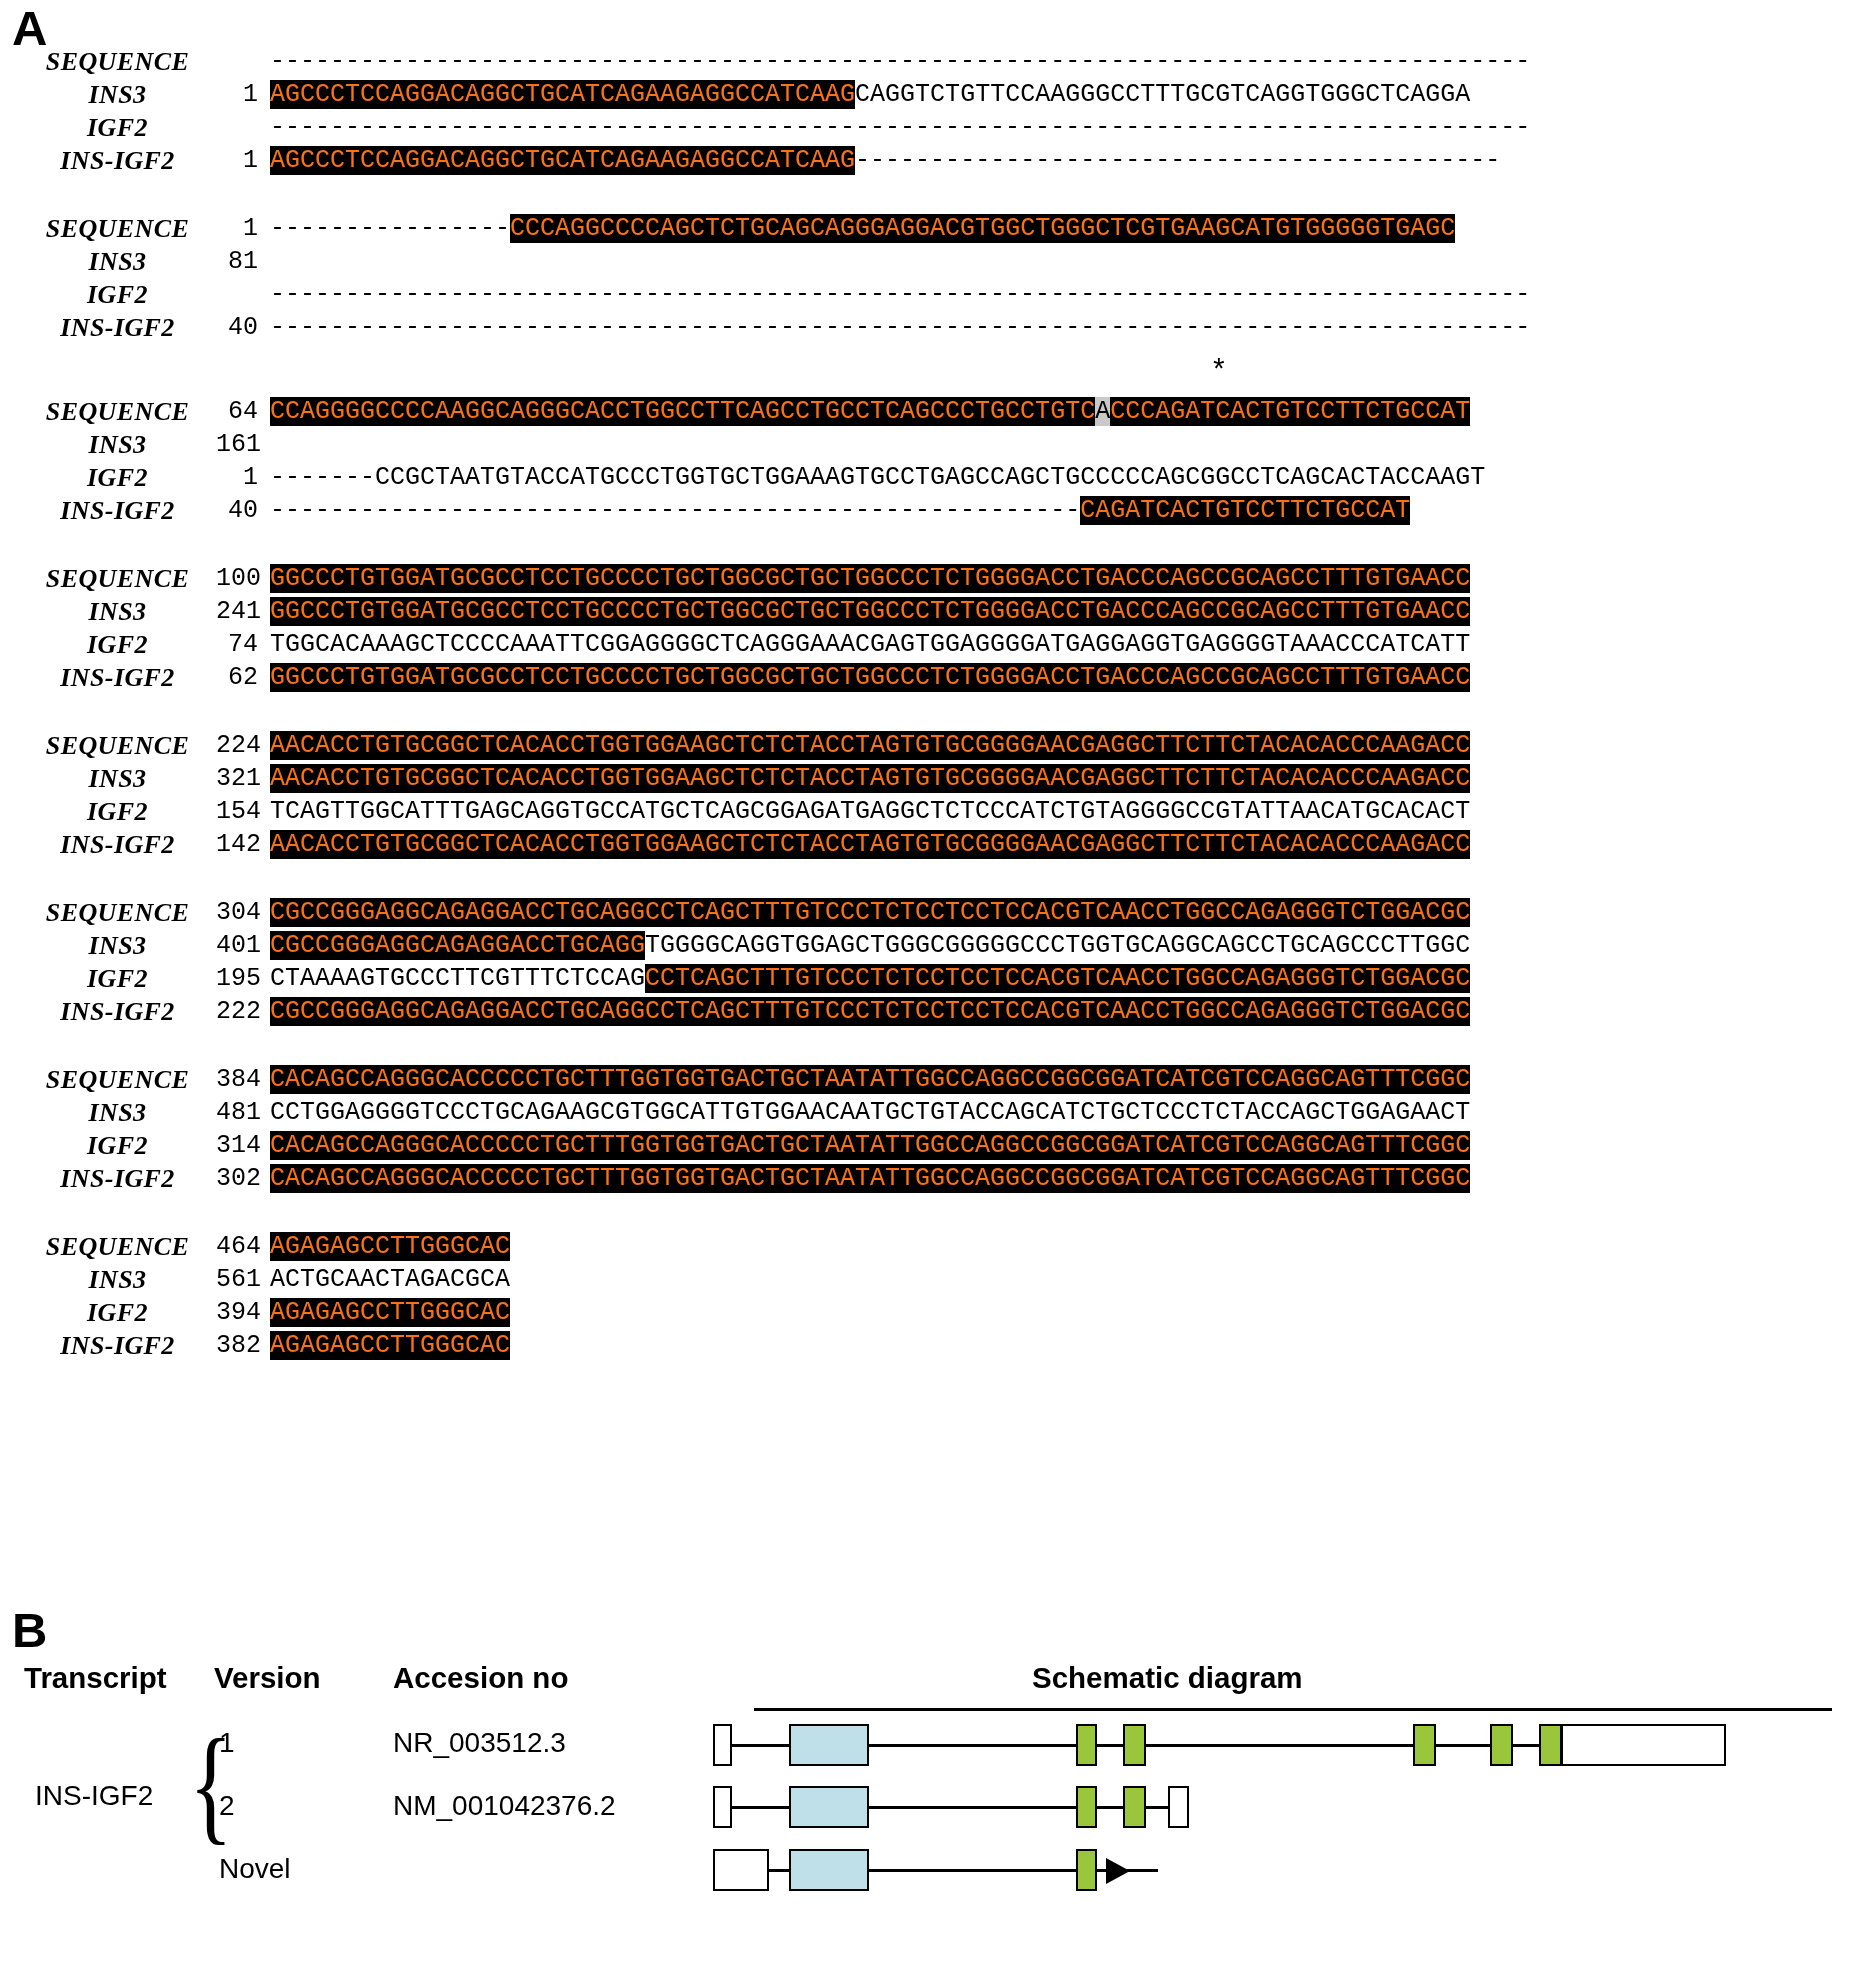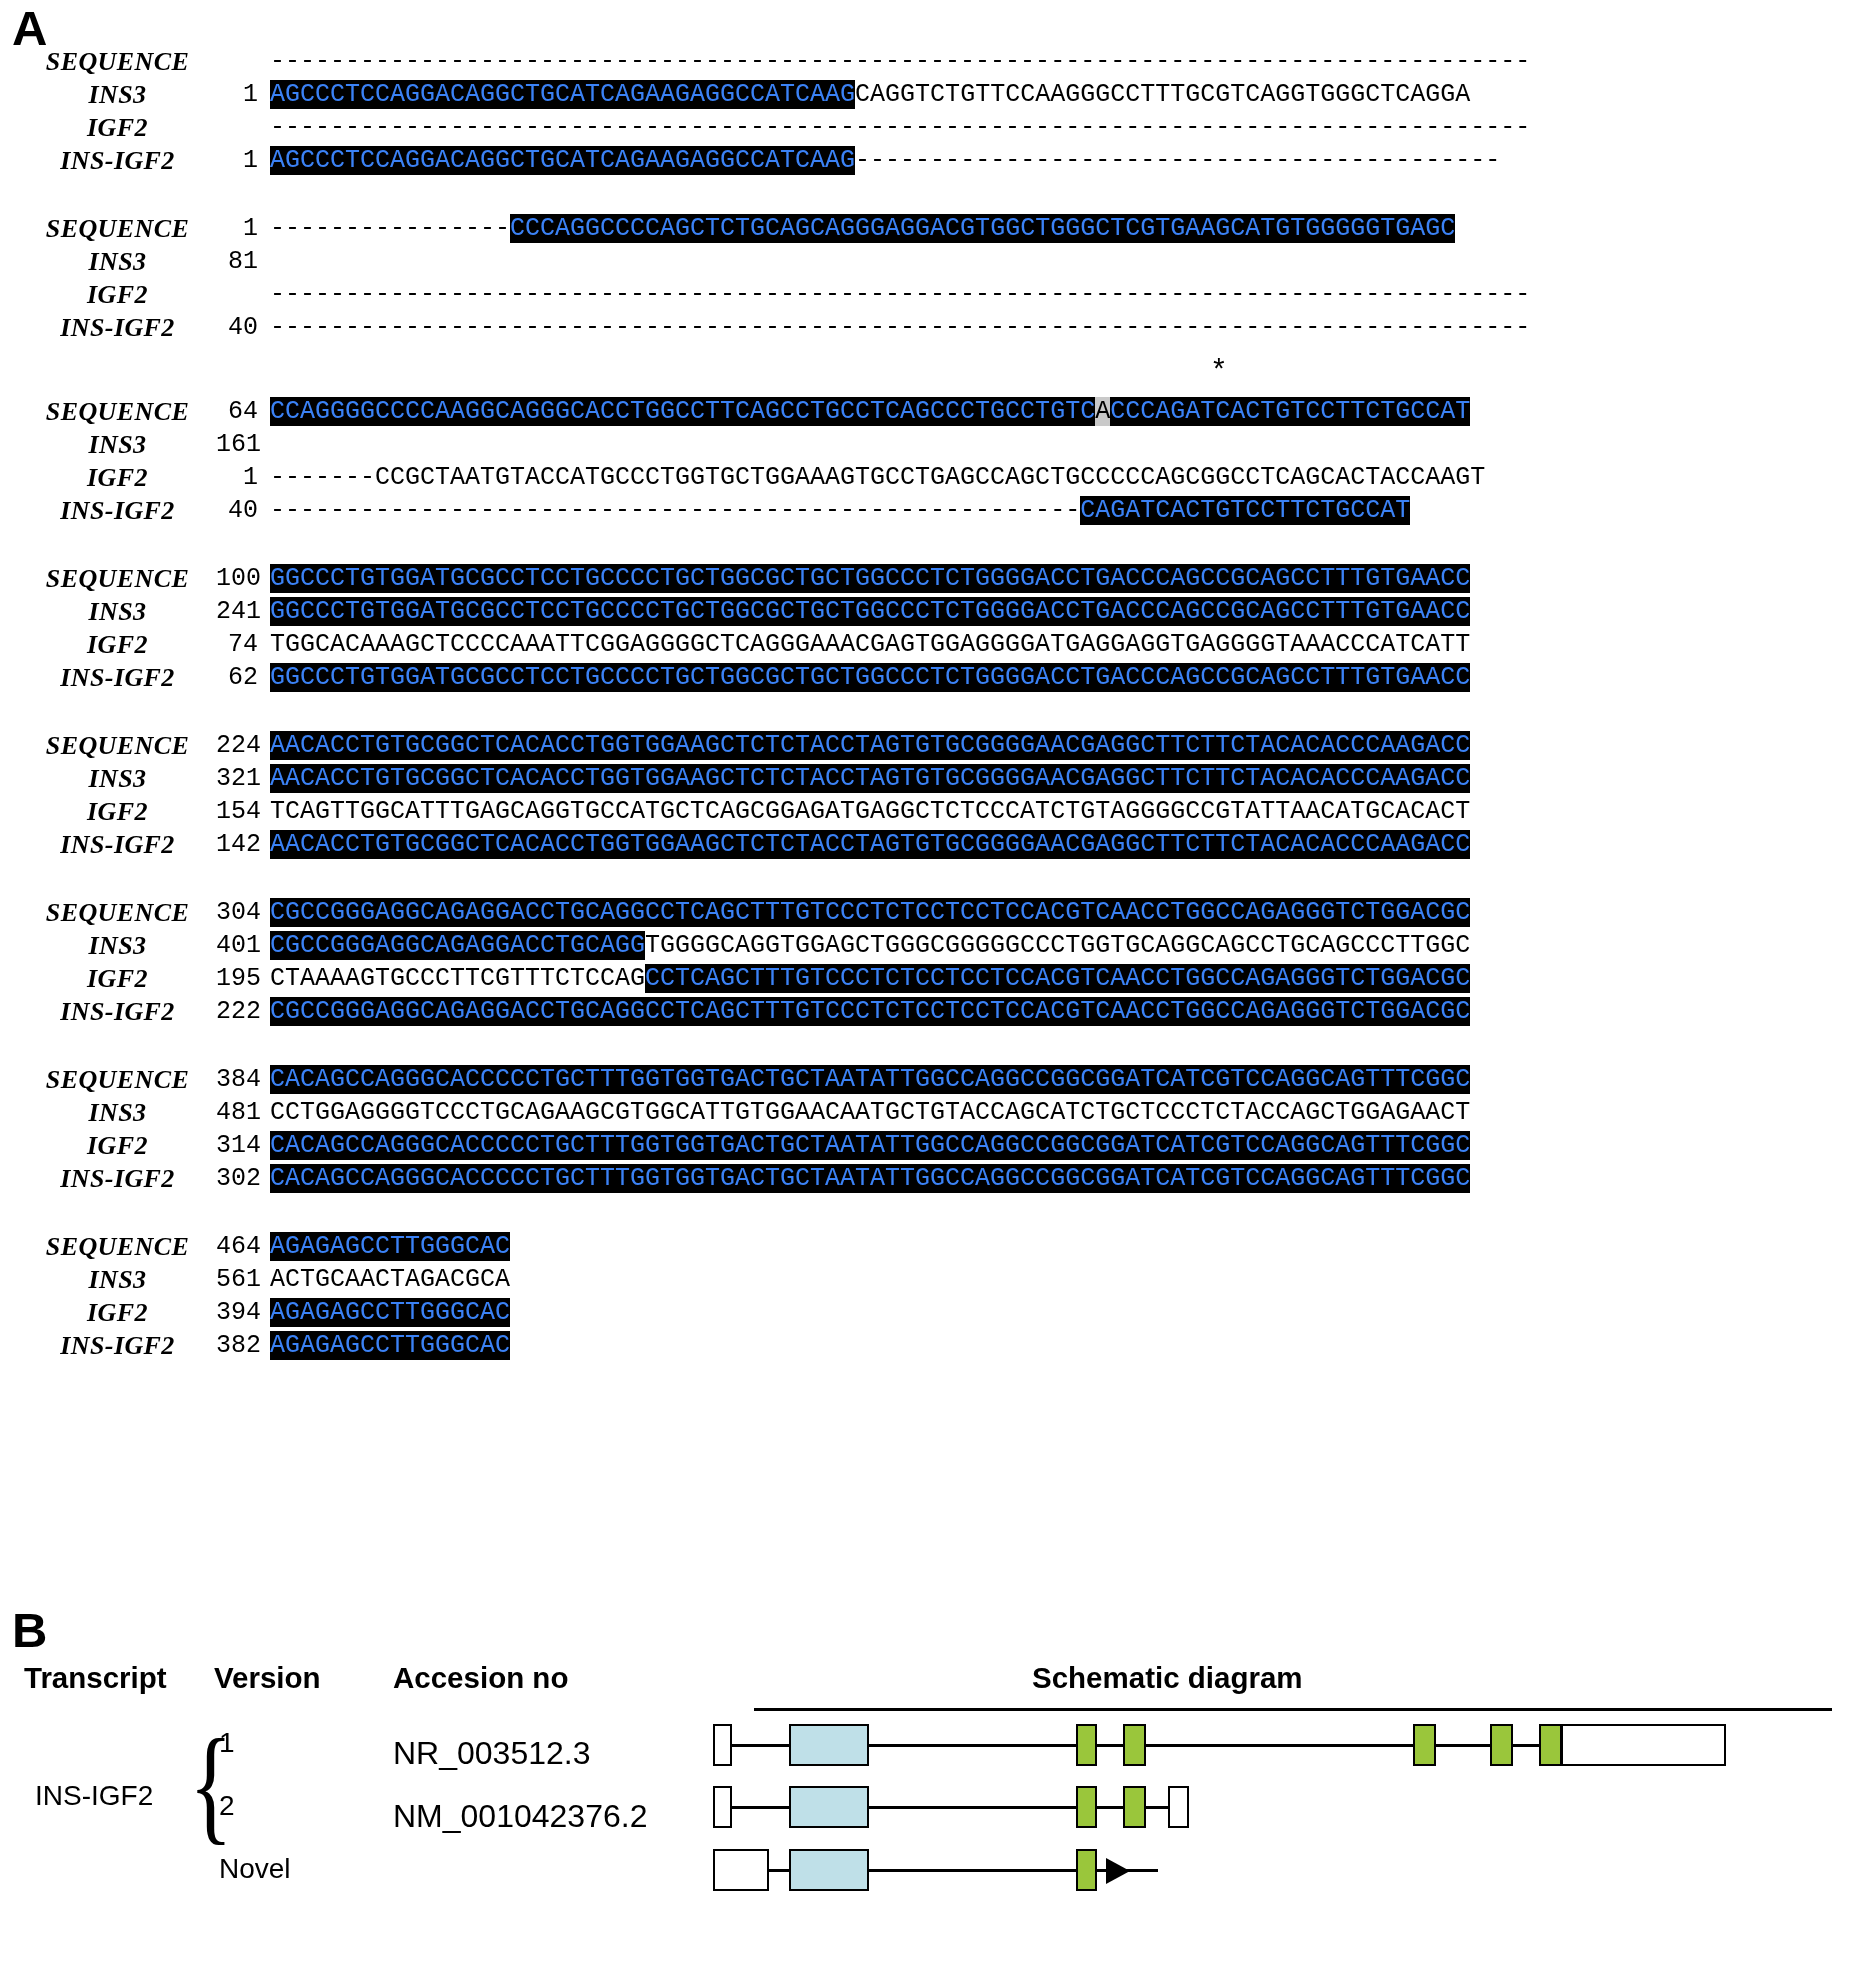--- a/index.html
+++ b/index.html
@@ -66,21 +66,21 @@
   }
   .aln-seq {
     font-family: "Liberation Mono", monospace;
     font-size: 25px;
     letter-spacing: 0px;
     white-space: pre;
   }
   .aln-seq span { white-space: pre; }
   .hl {           
     background: #000000;
-    color: #3b82f6;
+    color: #f97316;
   }
   .hl-gray {      
     background: #c9c9c9;
     color: #000000;
   }
   .star {
     position: absolute;
     font-family: "Liberation Mono", monospace;
     font-size: 29.5px;
     line-height: 1;
@@ -124,22 +124,21 @@
   .pb-version {
     position: absolute;
     left: 219px;
     font-family: "Liberation Sans", sans-serif;
     font-size: 28px;
   }
   .pb-accession {
     position: absolute;
     left: 393px;
     font-family: "Liberation Sans", sans-serif;
-    font-size: 32px;
-    margin-top: 8px;
+    font-size: 28px;
   }
   .row0 { top: 76px; }
   .row1 { top: 139px; }
   .row2 { top: 202px; }
 
   #pb-top-rule {
     position: absolute;
     left: 754px;
     top: 57px;
     width: 1078px;

